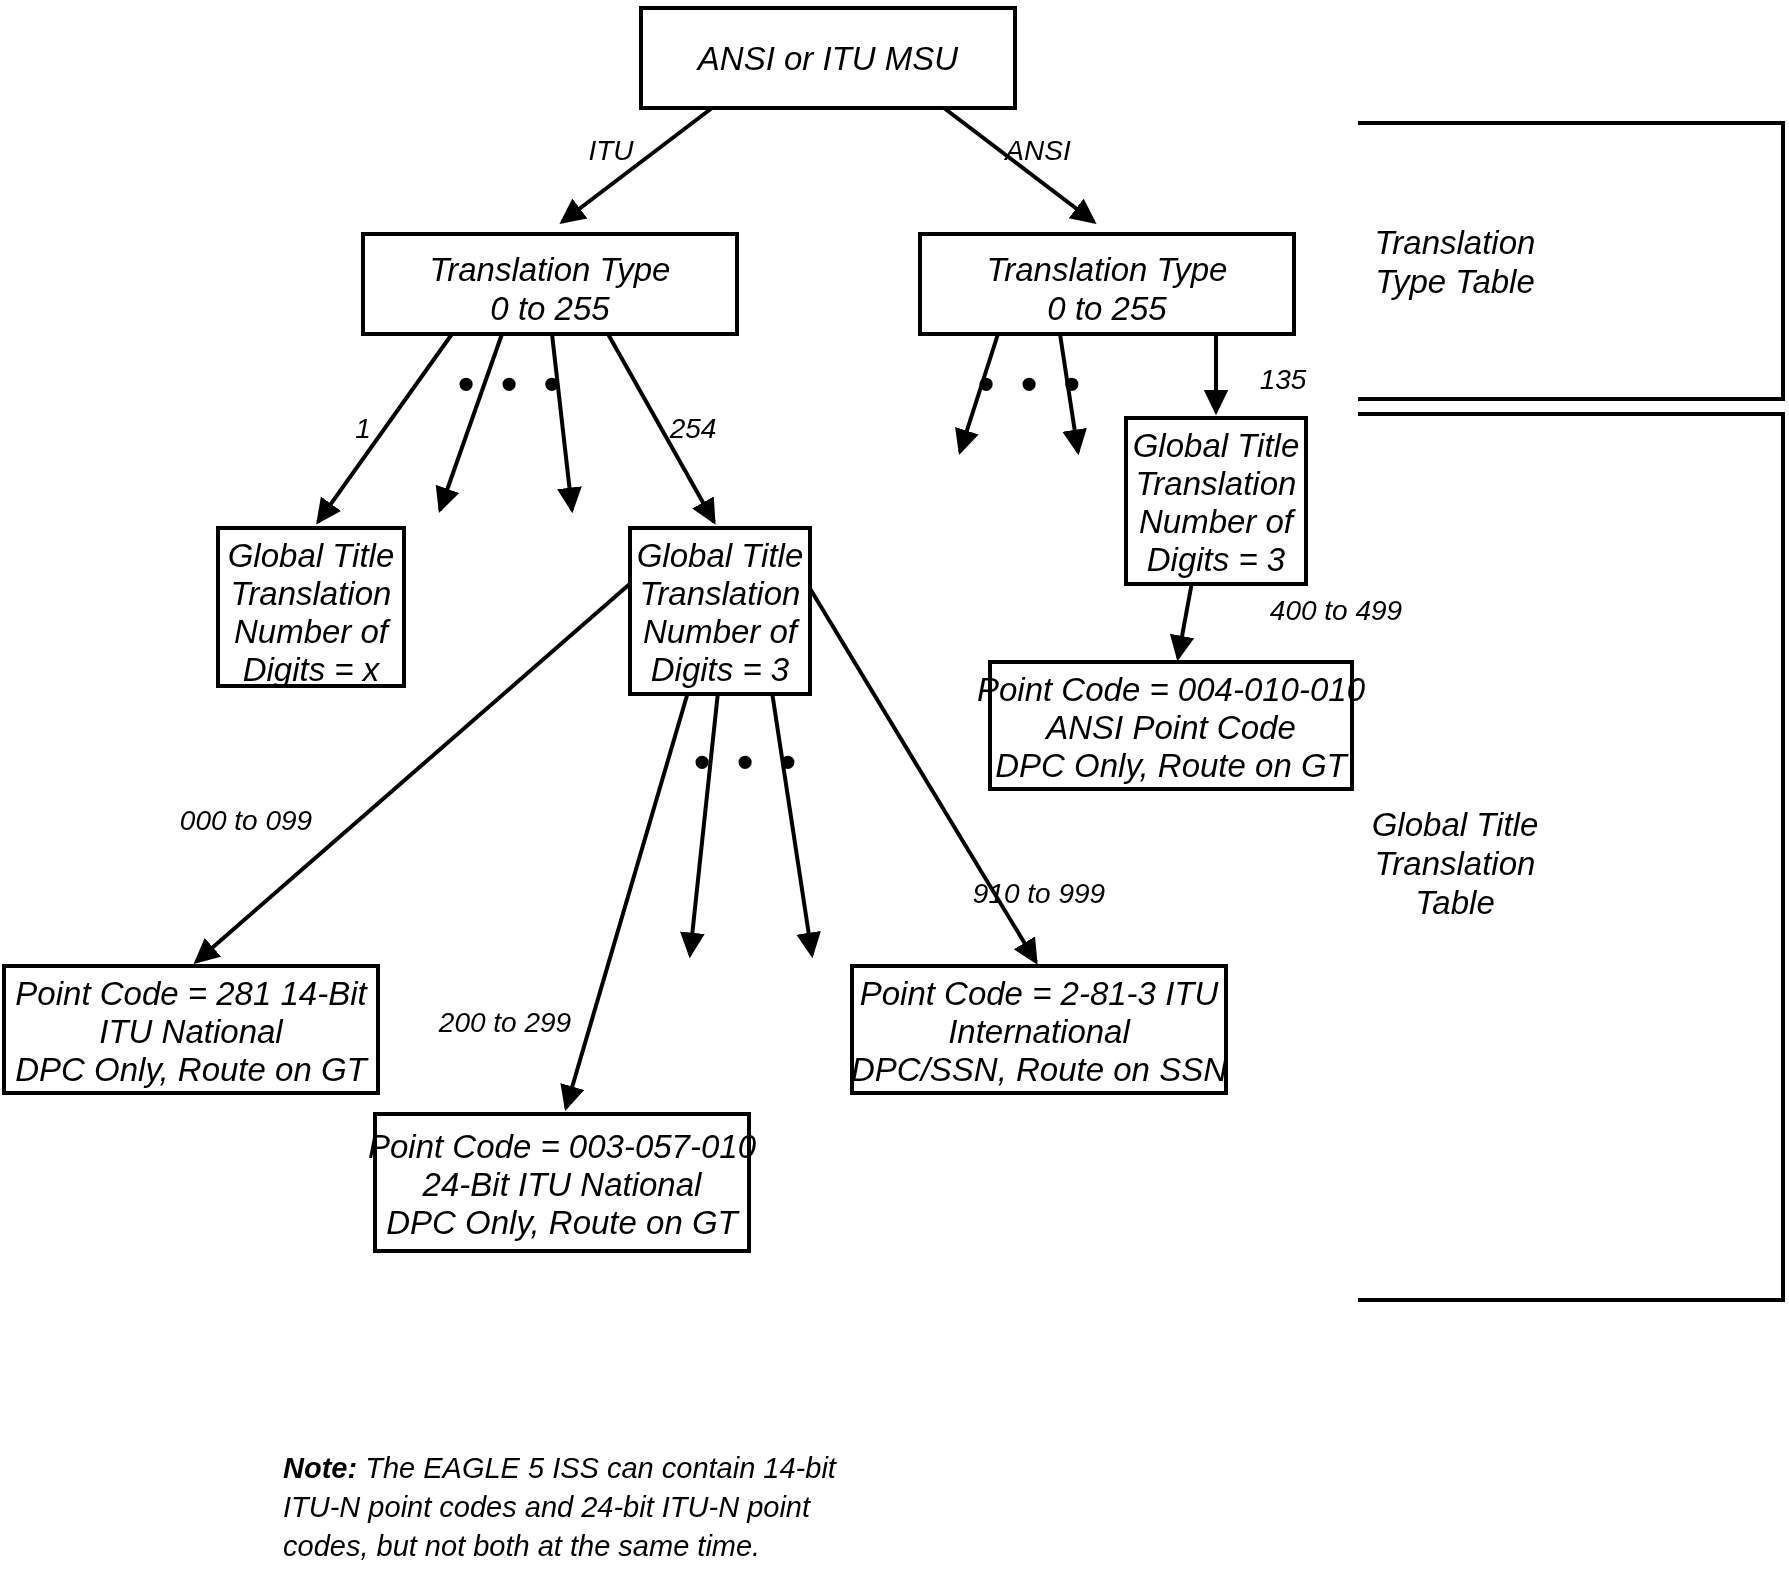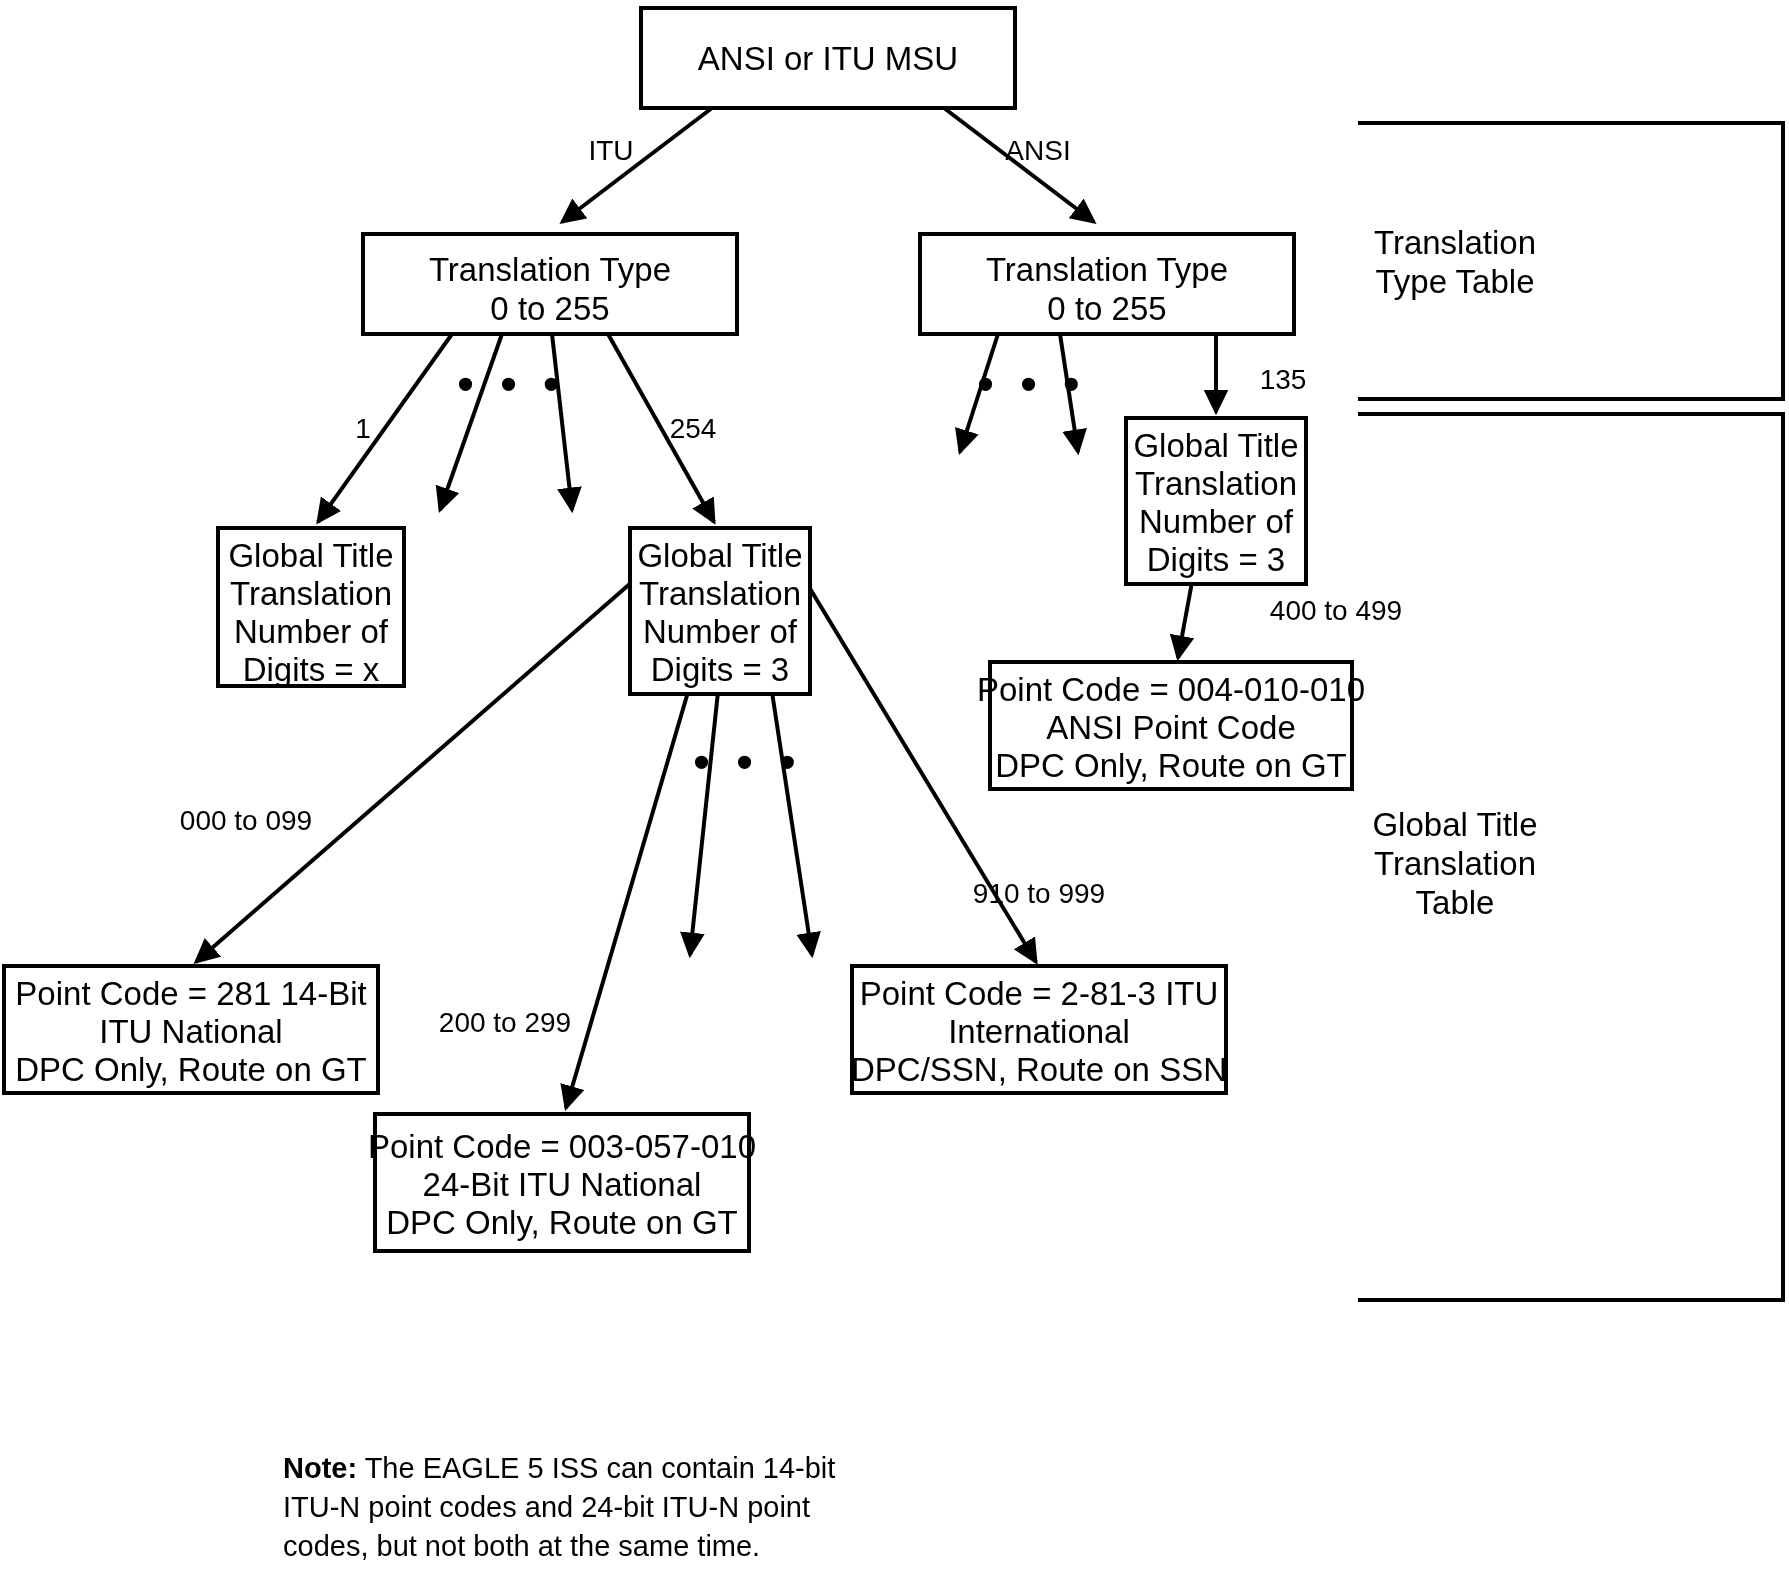--- a/index.html
+++ b/index.html
@@ -11,20 +11,21 @@
     width: 1789px;
     height: 1595px;
     font-family: "Liberation Sans", sans-serif;
     color: #000000;
     overflow: hidden;
   }
   #diagram-root {
     position: relative;
     width: 1435px;
     height: 1595px;
+    font-style: italic;
   }
   svg.layer {
     position: absolute;
     top: 0;
     left: 0;
     width: 1789px;
     height: 1595px;
   }
   .box-rect {
     fill: #ffffff;

